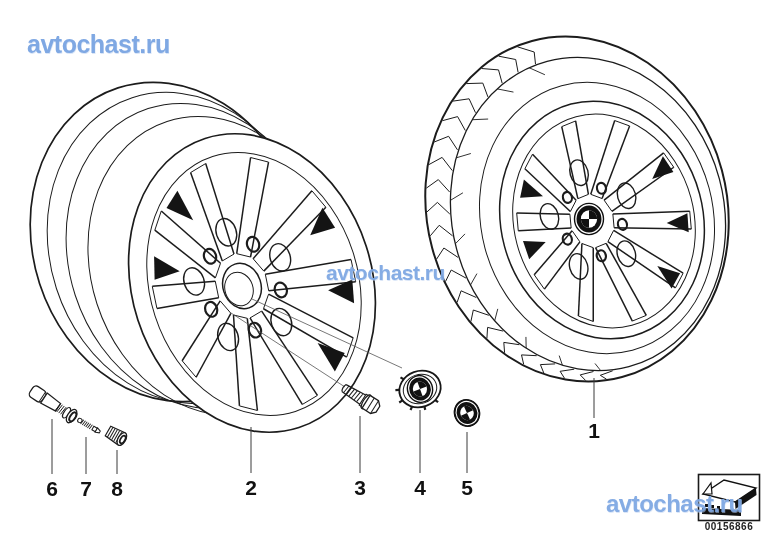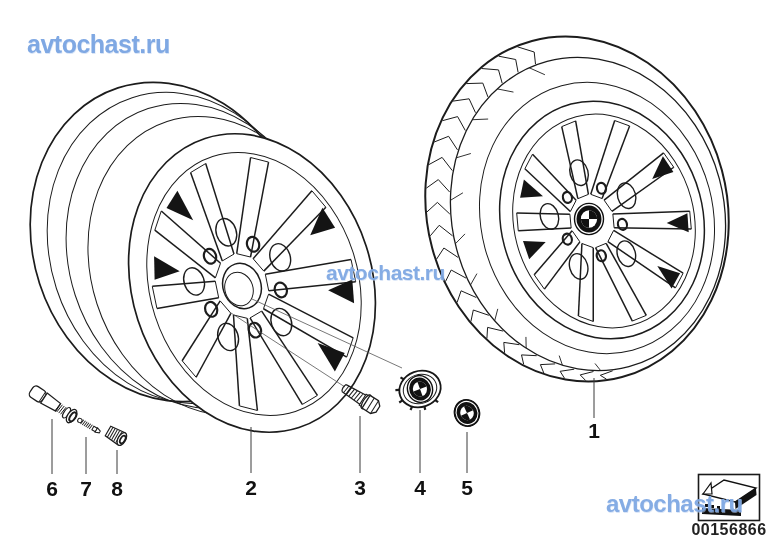--- a/index.html
+++ b/index.html
@@ -14,21 +14,21 @@
   .callout{position:absolute;transform:translateX(-50%);font-size:21px;font-weight:700;color:#111;line-height:1;}
   .c1{left:594px;top:420px;}
   .c2{left:251px;top:477px;}
   .c3{left:360px;top:477px;}
   .c4{left:420px;top:477px;}
   .c5{left:467px;top:477px;}
   .c6{left:52px;top:478px;}
   .c7{left:86px;top:478px;}
   .c8{left:117px;top:478px;}
   .imgnum{position:absolute;left:729px;top:521px;transform:translateX(-50%);
-          font-size:16px;font-weight:700;color:#222;letter-spacing:0.5px;}
+          font-size:10px;font-weight:700;color:#222;letter-spacing:0.5px;}
 </style>
 </head>
 <body>
 
 <div class="stage">
 
   <svg width="772" height="546" viewBox="0 0 772 546">
     <g id="drawing">
         <g>
           <ellipse cx="168" cy="242" rx="135" ry="162" transform="rotate(-18 168 242)" fill="none" stroke="#1c1c1c" stroke-width="1.7"></ellipse>

